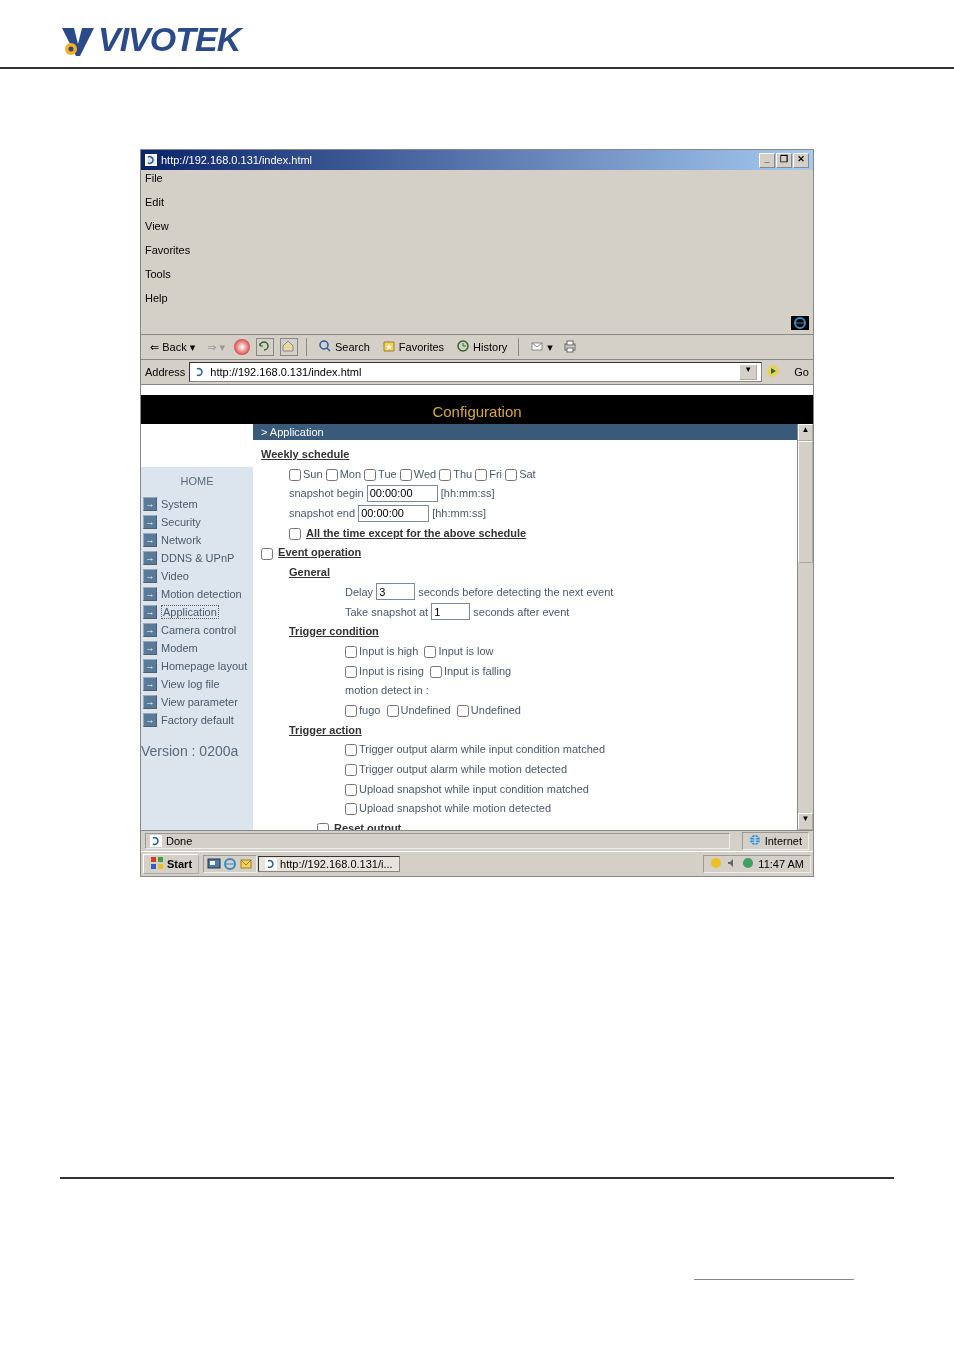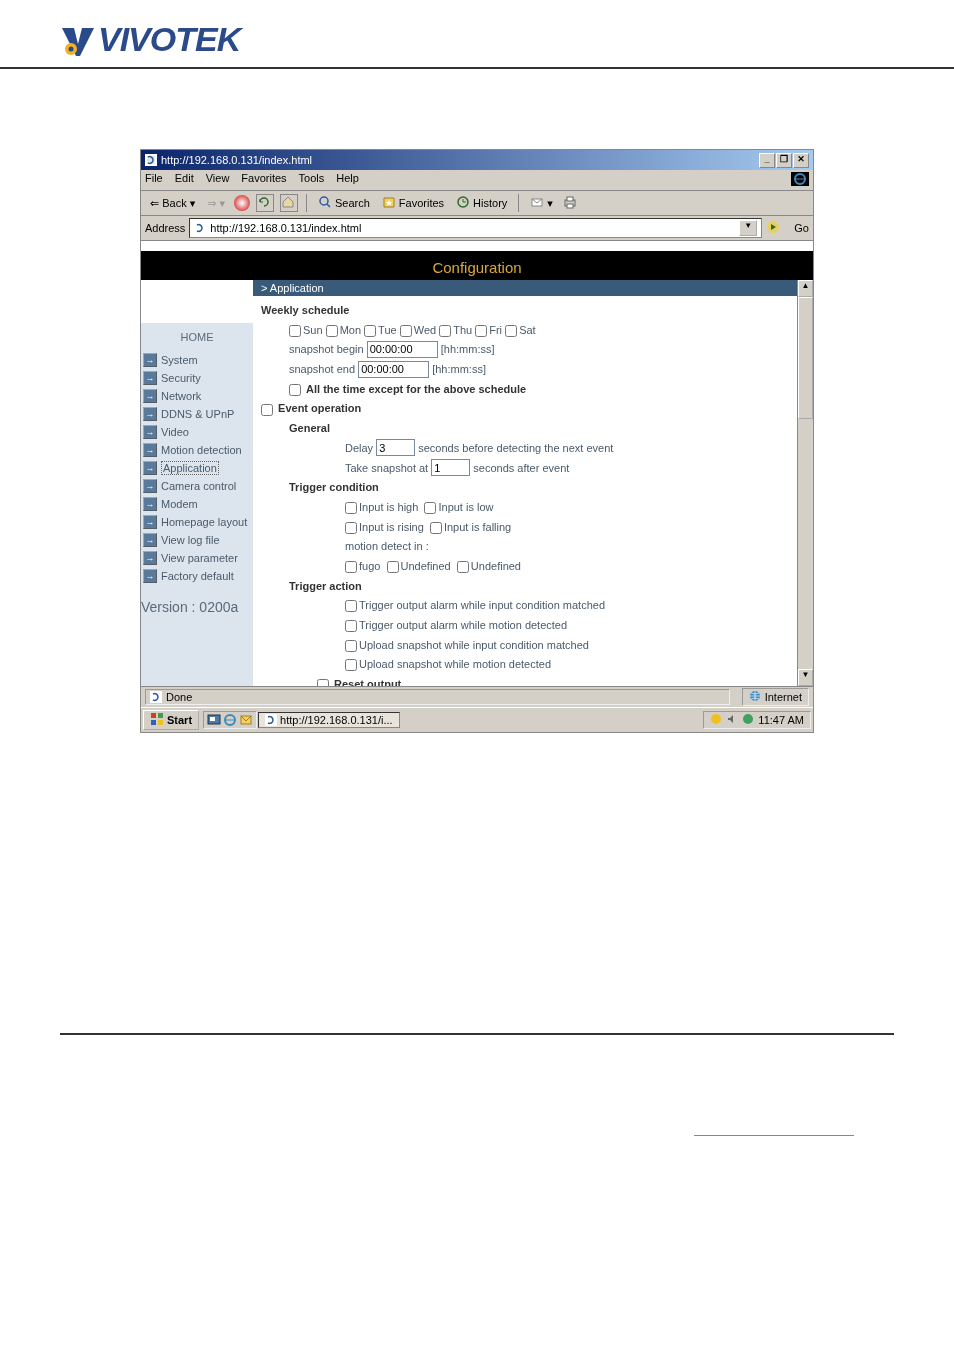--- a/index.html
+++ b/index.html
@@ -65,20 +65,21 @@
     line-height: 11px;
     color: #000;
     font-weight: bold;
   }
   .menu-bar {
     background: #d4d0c8;
     padding: 2px 4px;
     display: flex;
     gap: 12px;
     border-bottom: 1px solid #888;
+    flex-direction: column;
   }
   .menu-bar span { color: #000; }
   .toolbar {
     background: #d4d0c8;
     padding: 3px 6px;
     display: flex;
     align-items: center;
     gap: 6px;
     border-bottom: 1px solid #888;
   }
@@ -203,21 +204,21 @@
     color: #fff;
     padding: 2px 8px;
     font-size: 11px;
   }
   .form {
     padding: 4px 8px 8px;
     color: #4a5a6a;
     font-size: 11px;
     line-height: 1.7;
   }
-  .form strong { color: #333; }
+  .form strong { color: #333; text-decoration: underline; }
   .row { margin: 1px 0; }
   .indent1 { padding-left: 28px; }
   .indent2 { padding-left: 56px; }
   .indent3 { padding-left: 84px; }
   input[type=text] {
     border: 1px solid #7a8a9a;
     font-size: 11px;
     padding: 0 2px;
     height: 15px;
     background: #fff;

